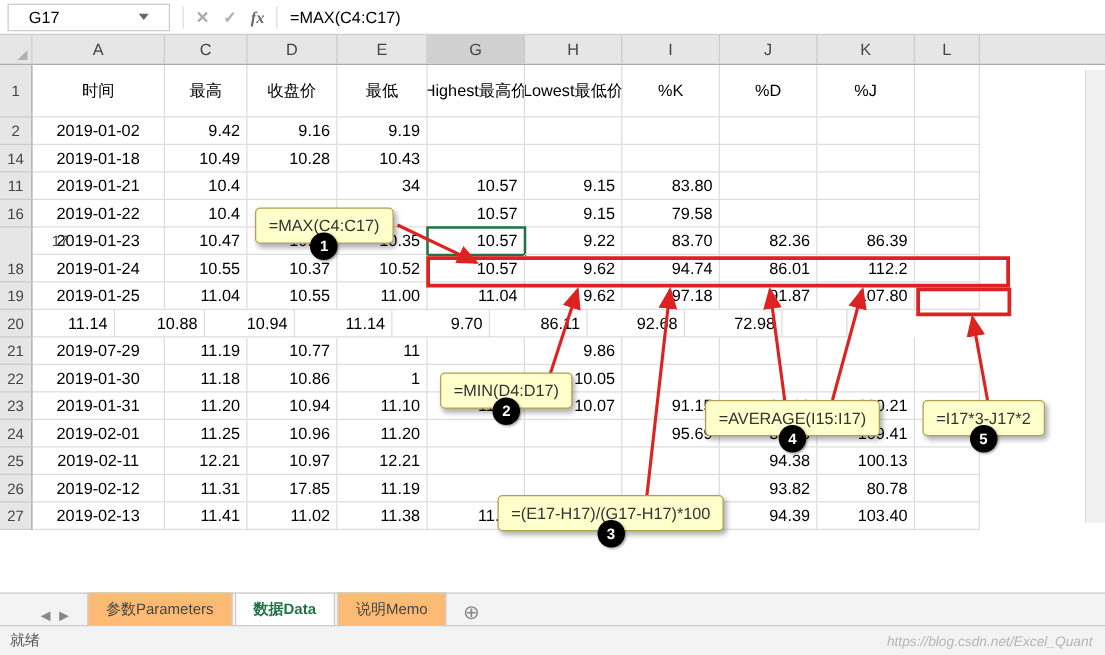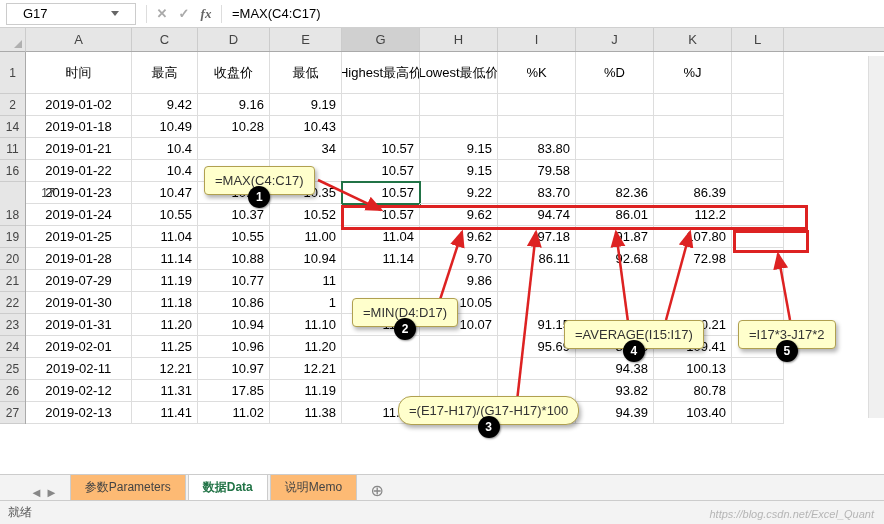--- a/index.html
+++ b/index.html
@@ -215,21 +215,20 @@
         <div class="cell col-D">10.55</div>
         <div class="cell col-E">11.00</div>
         <div class="cell col-G">11.04</div>
         <div class="cell col-H">9.62</div>
         <div class="cell col-I">97.18</div>
         <div class="cell col-J">91.87</div>
         <div class="cell col-K">107.80</div>
         <div class="cell col-L"></div>
       </div>
       <div class="row">
-        <div class="cell col-A left">2019-01-28</div>
         <div class="cell col-C">11.14</div>
         <div class="cell col-D">10.88</div>
         <div class="cell col-E">10.94</div>
         <div class="cell col-G">11.14</div>
         <div class="cell col-H">9.70</div>
         <div class="cell col-I">86.11</div>
         <div class="cell col-J">92.68</div>
         <div class="cell col-K">72.98</div>
         <div class="cell col-L"></div>
       </div>
@@ -340,21 +339,21 @@
     </svg>
 
     <div class="note" style="left:178px; top:114px;">
       <span>=MAX(C4:C17)</span>
       <div class="badge">1</div>
     </div>
     <div class="note" style="left:326px; top:246px;">
       <span>=MIN(D4:D17)</span>
       <div class="badge">2</div>
     </div>
-    <div class="note" style="left:372px; top:344px;border-radius:13px;">
+    <div class="note" style="left:372px; top:344px;">
       <span>=(E17-H17)/(G17-H17)*100</span>
       <div class="badge">3</div>
     </div>
     <div class="note" style="left:538px; top:268px;">
       <span>=AVERAGE(I15:I17)</span>
       <div class="badge">4</div>
     </div>
     <div class="note" style="left:712px; top:268px;">
       <span>=I17*3-J17*2</span>
       <div class="badge">5</div>

